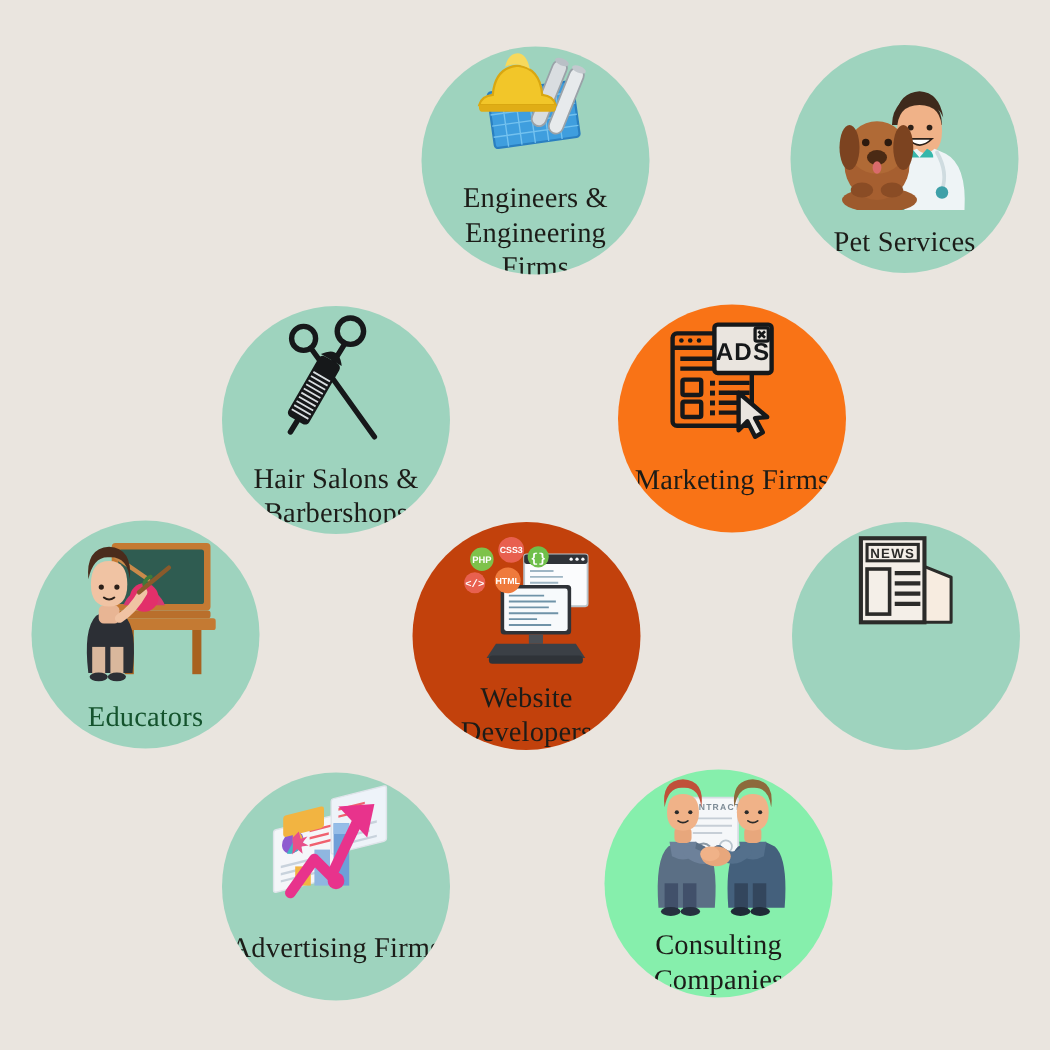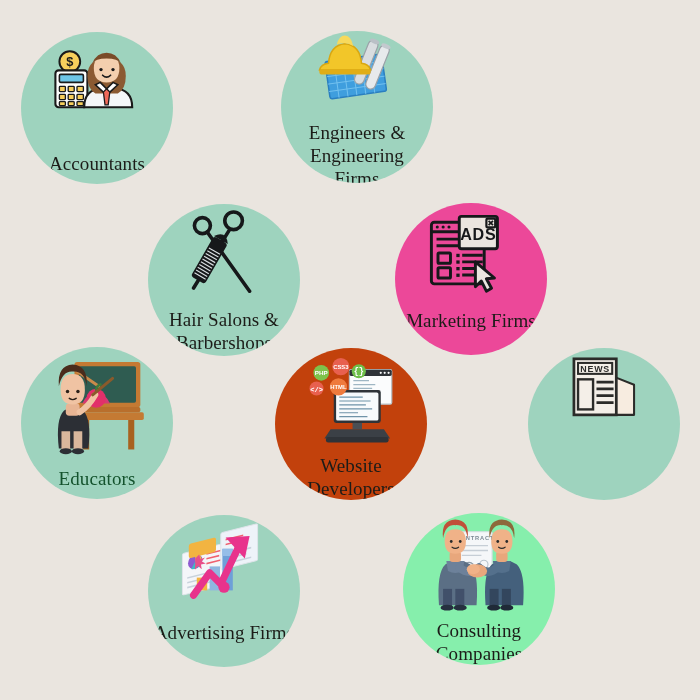--- a/index.html
+++ b/index.html
@@ -38,45 +38,45 @@
     letter-spacing:.1px;
     font-size:19px;
     width:96%;
     padding:0 2px;
   }
 </style>
 </head>
 <body style="background: rgb(234, 229, 223);">
 
 <div id="board">
-    <div class="cat" style="left: 21px; top: 32px; width: 152px; height: 152px; background: rgb(158, 211, 190);">
-      <div class="cat-icon" style="height: 120px;">
-        <svg viewBox="0 0 120 120" width="96" height="96">
-          <use href="#ico-calculator-accountant-icon"></use>
-        </svg>
-      </div>
-      <div class="cat-label" style="color: rgb(28, 28, 24);">Accountants</div>
-    </div>
     <div class="cat" style="left: 281px; top: 31px; width: 152px; height: 152px; background: rgb(158, 211, 190);">
       <div class="cat-icon" style="height: 92px;">
         <svg viewBox="0 0 120 120" width="90" height="90">
           <use href="#ico-hardhat-blueprint-icon"></use>
         </svg>
       </div>
       <div class="cat-label" style="color: rgb(28, 28, 24);">Engineers &amp; Engineering Firms</div>
     </div>
+    <div class="cat" style="left: 527px; top: 30px; width: 152px; height: 152px; background: rgb(158, 211, 190);">
+      <div class="cat-icon" style="height: 120px;">
+        <svg viewBox="0 0 120 120" width="100" height="100">
+          <use href="#ico-vet-dog-icon"></use>
+        </svg>
+      </div>
+      <div class="cat-label" style="color: rgb(28, 28, 24);">Pet Services</div>
+    </div>
     <div class="cat" style="left: 148px; top: 204px; width: 152px; height: 152px; background: rgb(158, 211, 190);">
       <div class="cat-icon" style="height: 104px;">
         <svg viewBox="0 0 120 120" width="96" height="96">
           <use href="#ico-scissors-comb-icon"></use>
         </svg>
       </div>
       <div class="cat-label" style="color: rgb(28, 28, 24);">Hair Salons &amp; Barbershops</div>
     </div>
-    <div class="cat" style="left: 395px; top: 203px; width: 152px; height: 152px; background: #ec4899;">
+    <div class="cat" style="left: 412px; top: 203px; width: 152px; height: 152px; background: #f97316;">
       <div class="cat-icon" style="height: 106px;">
         <svg viewBox="0 0 120 120" width="88" height="88">
           <use href="#ico-ads-browser-cursor-icon"></use>
         </svg>
       </div>
       <div class="cat-label" style="color: rgb(28, 28, 24);">Marketing Firms</div>
     </div>
     <div class="cat" style="left: 21px; top: 347px; width: 152px; height: 152px; background: rgb(158, 211, 190);">
       <div class="cat-icon" style="height: 120px;">
         <svg viewBox="0 0 120 120" width="104" height="104">

